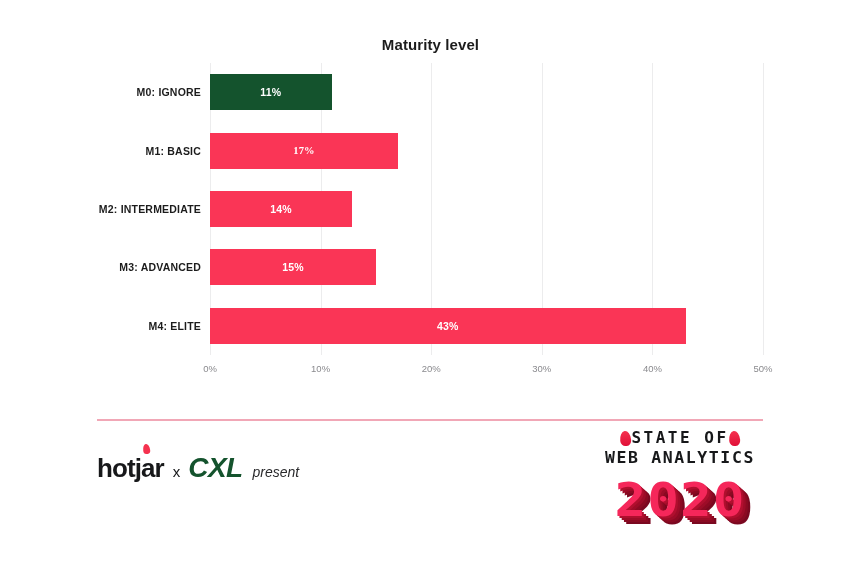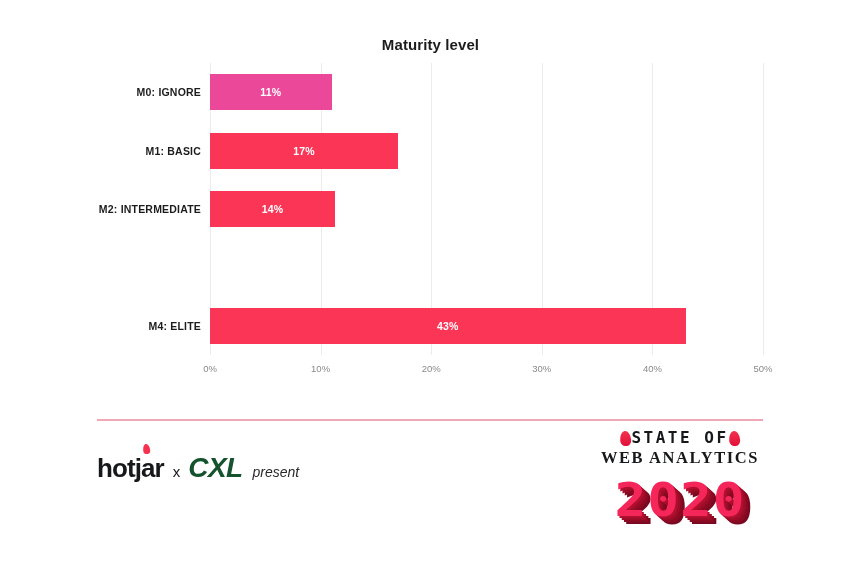--- a/index.html
+++ b/index.html
@@ -201,21 +201,20 @@
     font-family: "DejaVu Sans Mono", monospace;
     font-weight: bold;
     color: #17181a;
     letter-spacing: 2.5px;
     font-size: 16px;
     line-height: 20px;
   }
   .sowa-text.l2 {
     font-size: 16.5px;
     letter-spacing: 1.6px;
-    font-family: Liberation Serif, serif;
   }
   .flame {
     width: 11px;
     height: 15px;
     background: linear-gradient(180deg, #f5324f 0%, #e01038 100%);
     border-radius: 55% 55% 50% 50% / 70% 70% 42% 42%;
     transform: rotate(-6deg);
     flex: none;
   }
   .year2020 {
@@ -249,34 +248,40 @@
           <div class="gridline" style="left: 0px;"></div>
           <div class="gridline" style="left: 110.6px;"></div>
           <div class="gridline" style="left: 221.2px;"></div>
           <div class="gridline" style="left: 331.8px;"></div>
           <div class="gridline" style="left: 442.4px;"></div>
           <div class="gridline" style="left: 553px;"></div>
         </div>
       <div class="bars" id="bars">
           <div class="bar-row" style="top: 11.2px;">
             <div class="cat-label">M0: IGNORE</div>
-            <div class="bar" style="width: 121.66px; background: #ec4899;">
+            <div class="bar" style="width: 121.66px; background: #14532d;">
               <span class="bar-value" style="color: rgb(255, 255, 255);">11%</span>
             </div>
           </div>
           <div class="bar-row" style="top: 69.6px;">
             <div class="cat-label">M1: BASIC</div>
-            <div class="bar" style="width: 188.02px; background: rgb(250, 53, 86);">
+            <div class="bar" style="width: 188.02px; background: rgb(250, 53, 86); font-family: Liberation Serif, serif;">
               <span class="bar-value" style="color: rgb(255, 255, 255);">17%</span>
             </div>
           </div>
           <div class="bar-row" style="top: 128px;">
             <div class="cat-label">M2: INTERMEDIATE</div>
-            <div class="bar" style="width: 125px; background: rgb(250, 53, 86);">
+            <div class="bar" style="width: 142px; background: rgb(250, 53, 86);">
               <span class="bar-value" style="color: rgb(255, 255, 255);">14%</span>
+            </div>
+          </div>
+          <div class="bar-row" style="top: 186.4px;">
+            <div class="cat-label">M3: ADVANCED</div>
+            <div class="bar" style="width: 165.9px; background: rgb(250, 53, 86);">
+              <span class="bar-value" style="color: rgb(255, 255, 255);">15%</span>
             </div>
           </div>
           <div class="bar-row" style="top: 244.8px;">
             <div class="cat-label">M4: ELITE</div>
             <div class="bar" style="width: 475.58px; background: rgb(250, 53, 86);">
               <span class="bar-value" style="color: rgb(255, 255, 255);">43%</span>
             </div>
           </div>
         </div>
       <div id="xticks">

